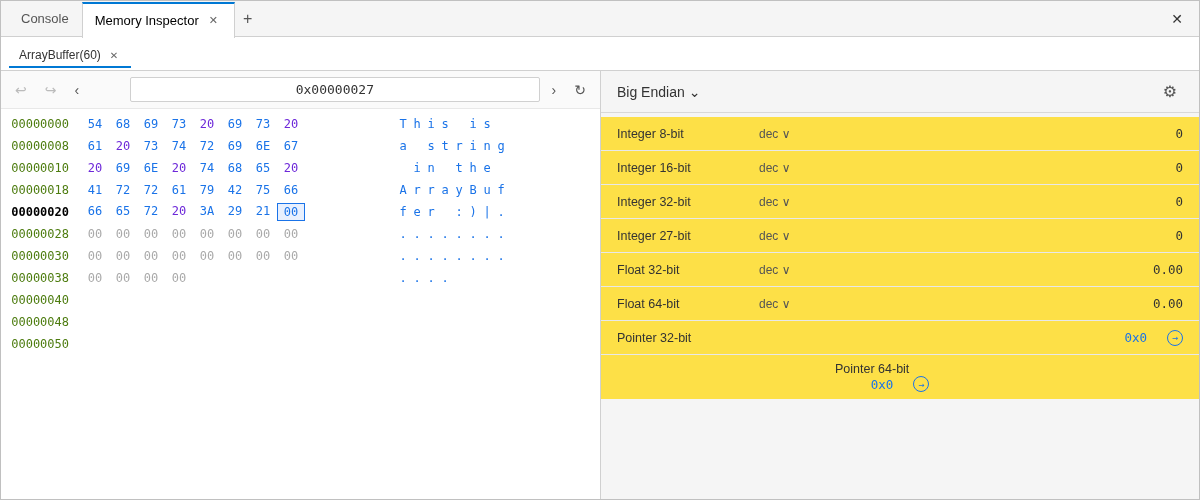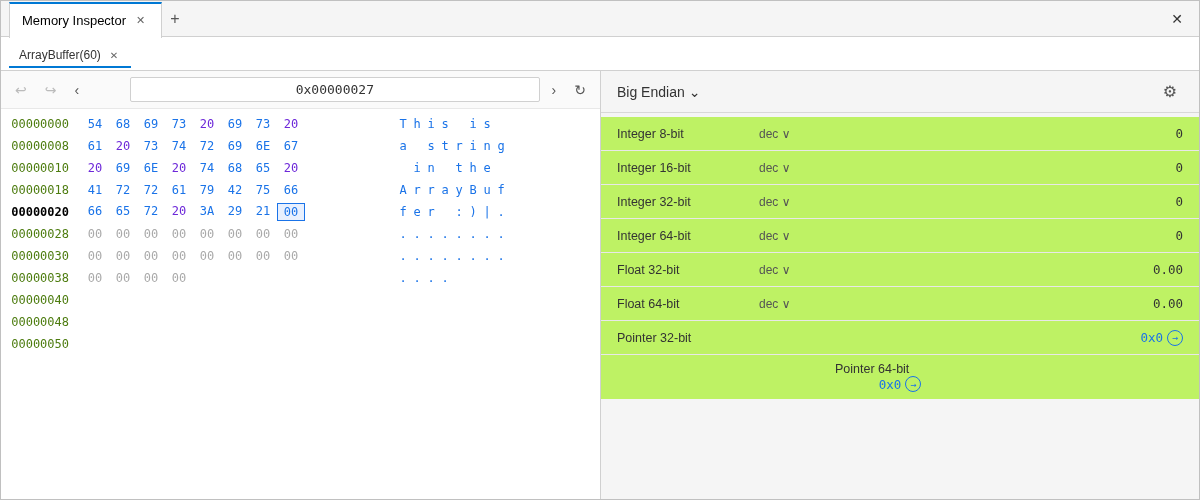--- a/index.html
+++ b/index.html
@@ -268,21 +268,21 @@
     .inspector-rows {
       flex: 1;
       overflow-y: auto;
       padding: 4px 0;
     }
     .inspector-row {
       display: flex;
       align-items: center;
       padding: 7px 16px;
       border-bottom: 1px solid #e8e8e8;
-      background: #bef264;
+      background: #fde047;
       min-height: 34px;
     }
     .inspector-row:last-child { border-bottom: none; flex-direction: column; }
     .insp-label {
       width: 130px;
       color: #333;
       font-size: 12.5px;
       flex-shrink: 0;
     }
     .insp-format {
@@ -305,39 +305,42 @@
       text-align: right;
       font-family: 'Consolas', monospace;
       font-size: 12.5px;
       color: #333;
     }
     .insp-value-link {
       color: #1a73e8;
       display: flex;
       align-items: center;
       justify-content: flex-end;
-      gap: 4px;
+      gap: 20px;
     }
     .arrow-circle {
       display: inline-flex;
       align-items: center;
       justify-content: center;
       width: 16px;
       height: 16px;
       border: 1.5px solid #1a73e8;
       border-radius: 50%;
       font-size: 10px;
       color: #1a73e8;
       flex-shrink: 0;
     }
   </style>
 </head>
 <body>
 
 <div class="tab-bar">
+  <div class="tab inactive">
+    <span>Console</span>
+  </div>
   <div class="tab active">
     <span>Memory Inspector</span>
     <span class="tab-close">✕</span>
   </div>
   <div class="tab-add">+</div>
   <span class="window-close">✕</span>
 </div>
 
 <div class="sub-tab-bar">
   <div class="sub-tab">
@@ -663,21 +666,21 @@
           <span class="insp-value">0</span>
         </div>
         <div class="inspector-row">
           <span class="insp-label">Integer 32-bit</span>
           <span class="insp-format">
             <button class="format-select">dec ∨</button>
           </span>
           <span class="insp-value">0</span>
         </div>
         <div class="inspector-row">
-          <span class="insp-label">Integer 64-bit</span>
+          <span class="insp-label">Integer 27-bit</span>
           <span class="insp-format">
             <button class="format-select">dec ∨</button>
           </span>
           <span class="insp-value">0</span>
         </div>
         <div class="inspector-row">
           <span class="insp-label">Float 32-bit</span>
           <span class="insp-format">
             <button class="format-select">dec ∨</button>
           </span>

